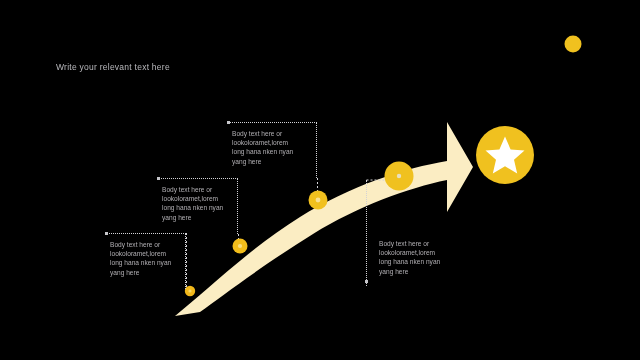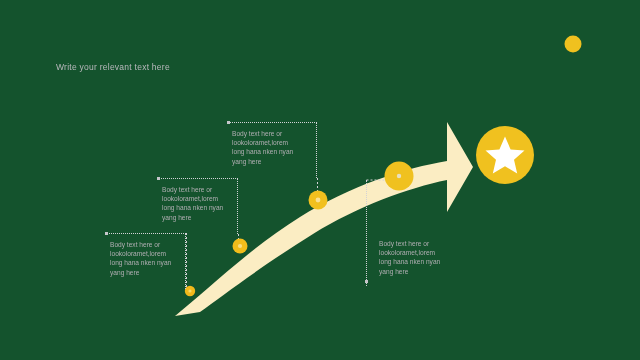--- a/index.html
+++ b/index.html
@@ -7,21 +7,21 @@
     padding: 0;
     background: #ffffff;
   }
   body {
     font-family: "Liberation Sans", sans-serif;
   }
   #canvas {
     position: relative;
     width: 640px;
     height: 360px;
-    background: #14532d;
+    background: #000000;
     overflow: hidden;
   }
   #art {
     position: absolute;
     left: 0;
     top: 0;
     width: 640px;
     height: 360px;
   }
   .page-title {

